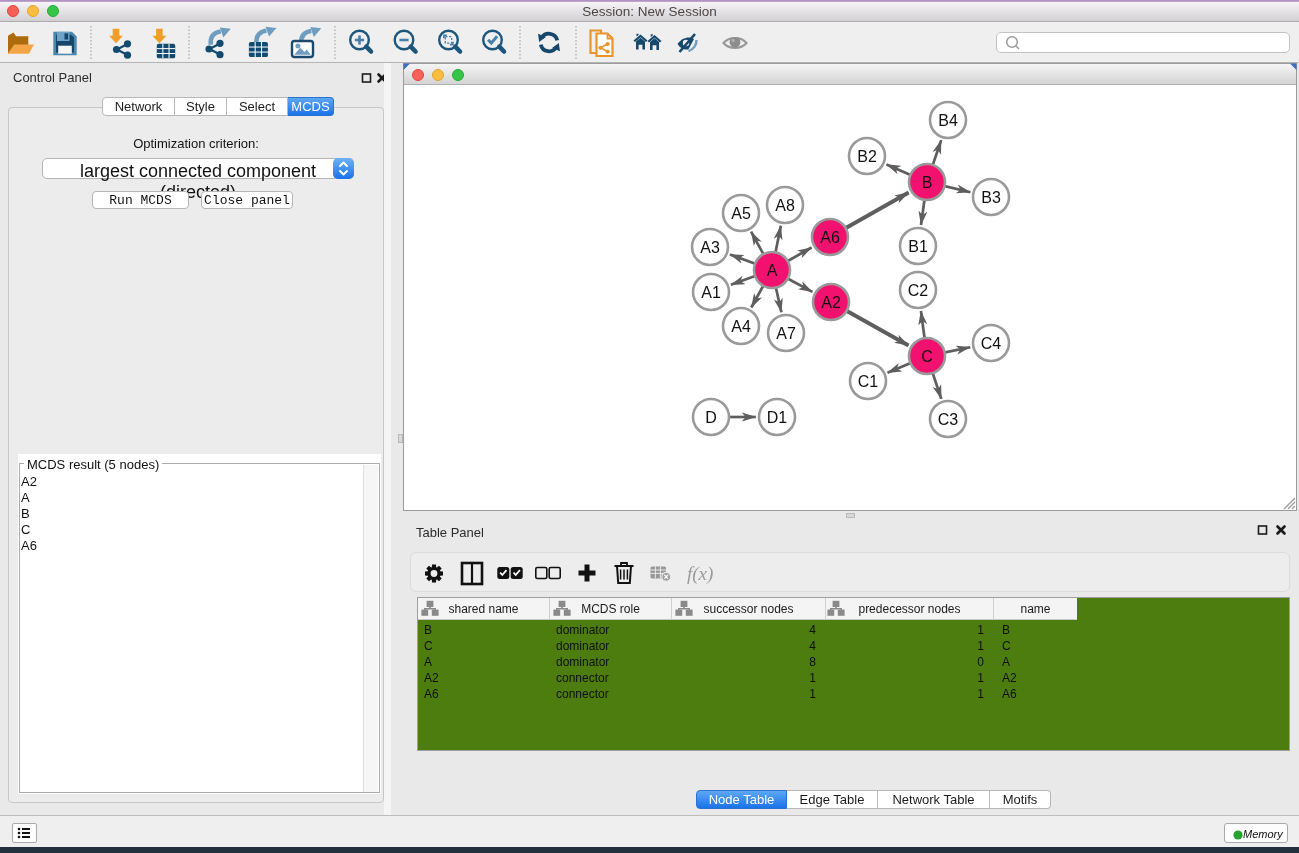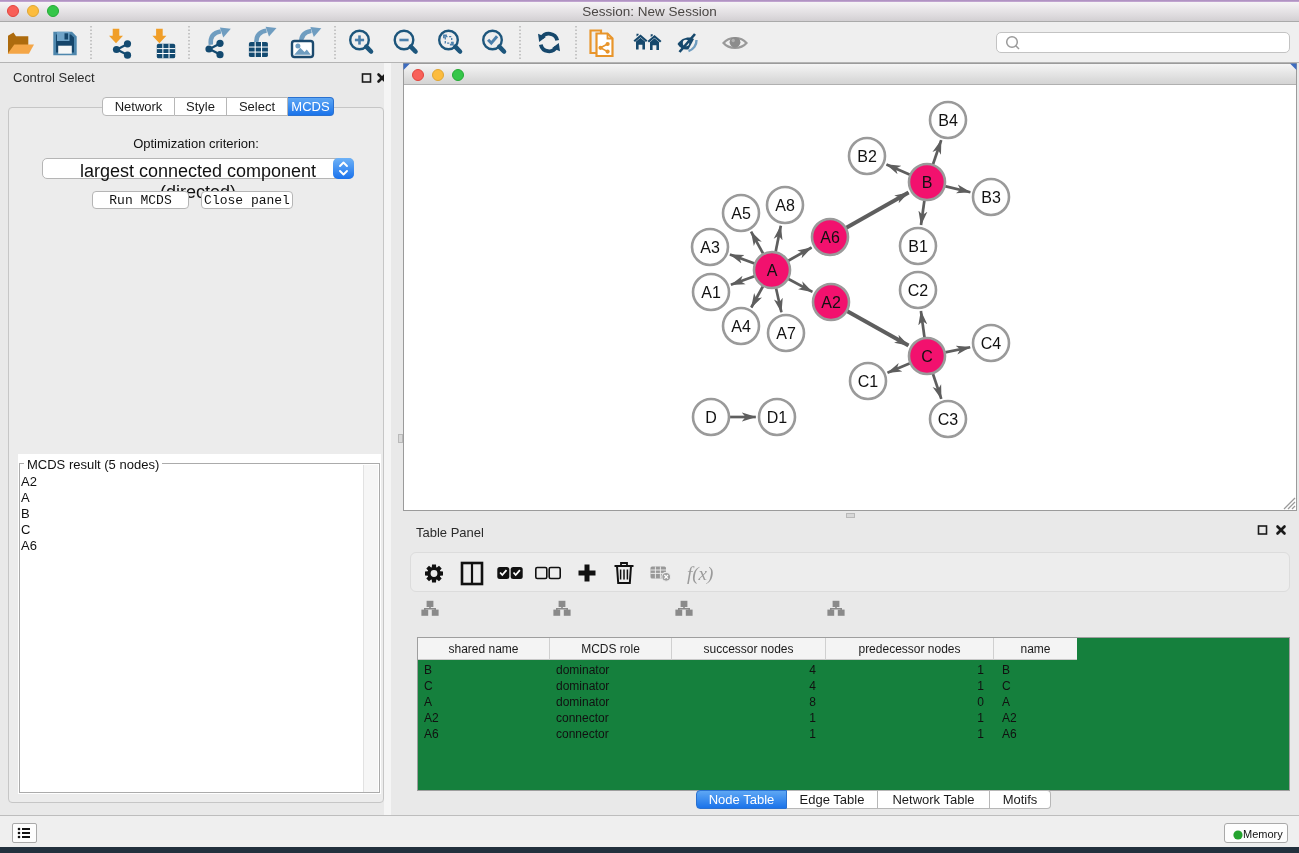--- a/index.html
+++ b/index.html
@@ -39,35 +39,35 @@
   #resultscroll { left:363px; top:465px; width:15px; height:327px; background:#f6f6f6; border-left:1px solid #e2e2e2; }
   
   #rightarea { left:390px; top:63px; width:909px; height:752px; background:#e9e9e9; }
   #netwin { left:403px; top:63px; width:894px; height:448px; background:#fff; border:1px solid #9b9b9b; }
   #nettitle { position:absolute; left:0; top:0; width:892px; height:21px;
     background:linear-gradient(#f5f5f5,#dcdcdc 75%,#d4d4d4); border-bottom:1px solid #b0b0b0; }
   #nettitletext { position:absolute; left:0; top:4px; width:892px; text-align:center; font-size:13px; color:#333; }
   
   #tpTitle { left:416px; top:525px; font-size:13px; color:#2b2b2b; }
   #tpToolbar { left:410px; top:552px; width:880px; height:40px; background:#ededed; border:1px solid #dcdcdc; border-radius:6px; }
-  #tbl { left:417px; top:597px; width:873px; height:154px; background:#15803d; border:1px solid #9e9e9e;margin-top:40px; }
+  #tbl { left:417px; top:597px; width:873px; height:154px; background:#4d7c0f; border:1px solid #9e9e9e; }
   .th { position:absolute; top:0; height:22px; background:#f4f4f4; border-right:1px solid #d0d0d0; border-bottom:1px solid #c8c8c8;
     font-size:12px; color:#1b1b1b; }
   .th .lbl { position:absolute; top:4px; width:100%; text-align:center; }
   .row { position:absolute; left:0; width:871px; height:16px; font-size:12px; color:#111; }
   .row span { position:absolute; top:1px; }
   
   #bottomtabs { left:672px; top:790px; }
   
   #statusbar { left:0; top:815px; width:1299px; height:32px; background:#efefef; border-top:1px solid #bdbdbd; }
   #deskBottom { left:0; top:847px; width:1299px; height:6px; background:#22303d; }
   #listbtn { left:12px; top:823px; width:25px; height:20px; background:#fdfdfd; border:1px solid #a9a9a9; border-radius:2px; }
   #membtn { left:1224px; top:823px; width:64px; height:20px; background:#fdfdfd; border:1px solid #a9a9a9; border-radius:3px;
     font-size:11px; color:#111; }
-  #membtn span { position:absolute; left:18px; top:4px; }
+  #membtn span { position:absolute; left:18px; top:4px;font-style:italic; }
 </style>
 </head>
 <body>
 <div class="abs" id="deskTop"></div>
 <div class="abs" id="titlebar"></div>
 <div class="abs" id="titletext">Session: New Session</div>
 <div class="tl" style="left:7px; top:5px; background:#f85f58; border:1px solid #e2443d;"></div>
 <div class="tl" style="left:27px; top:5px; background:#fcbc3e; border:1px solid #e0a632;"></div>
 <div class="tl" style="left:47px; top:5px; background:#35c649; border:1px solid #24ab35;"></div>
 <div class="abs" id="toolbar"></div>
@@ -195,21 +195,21 @@
   <path d="M-11.5,0.5 C-6,-6 6,-6 11.5,0.5 C6,7 -6,7 -11.5,0.5 z" fill="none" stroke="#999" stroke-width="2.2"></path>
   <circle cx="0" cy="-0.2" r="5.4" fill="#8c8c8c"></circle>
   <circle cx="-1.8" cy="-2" r="1.7" fill="#b0b0b0"></circle>
 </g>
 <g transform="translate(1012,21)">
   <circle cx="0" cy="-1" r="5.3" fill="none" stroke="#9a9a9a" stroke-width="1.5"></circle>
   <line x1="3.8" y1="2.8" x2="7" y2="6" stroke="#9a9a9a" stroke-width="1.5"></line>
 </g>
 </svg>
 <div class="abs" id="leftpanel"></div>
-<div class="abs" id="lpTitle">Control Select</div>
+<div class="abs" id="lpTitle">Control Panel</div>
 <svg class="abs" style="left:355px; top:68px;" width="35" height="18" viewBox="0 0 35 18">
   <rect x="7.5" y="6" width="8" height="8" fill="none" stroke="#1b1b1b" stroke-width="1.6"></rect>
   <g stroke="#1b1b1b" stroke-width="2.6" stroke-linecap="round">
     <line x1="23.5" y1="6.5" x2="30.5" y2="13.5"></line>
       <line x1="30.5" y1="6.5" x2="23.5" y2="13.5"></line>
   </g>
 </svg>
 <div class="tabrow" style="left:78px; top:97px;">
   <div class="tab first" style="width:73px;">Network</div>
   <div class="tab" style="width:52px;">Style</div>

